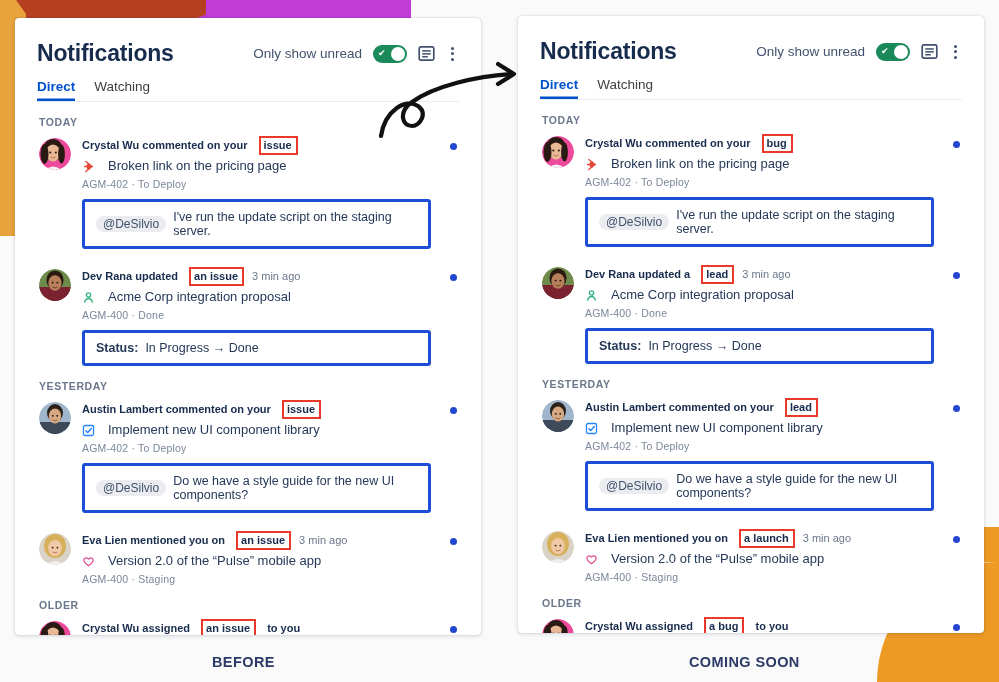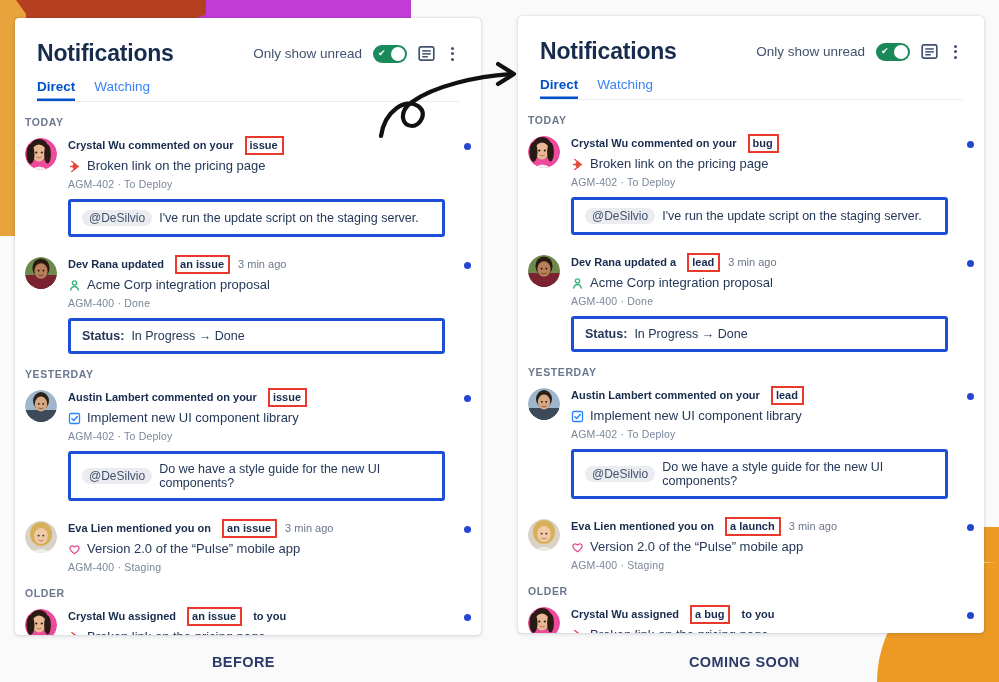--- a/index.html
+++ b/index.html
@@ -32,21 +32,21 @@
   .panel {
     position: absolute;
     background: #ffffff;
     border-radius: 4px;
     box-shadow: 0 1px 4px rgba(9,30,66,0.16), 0 0 1px rgba(9,30,66,0.28);
     overflow: hidden;
   }
   #panel-before { left: 15px; top: 18px; width: 466px; height: 617px; }
   #panel-after  { left: 518px; top: 16px; width: 466px; height: 617px; }
 
-  .panel-inner { padding: 0 10px; }
+  .panel-inner { padding: 0 24px; }
 
   
   .panel-header {
     display: flex; align-items: center; justify-content: space-between;
     padding: 22px 22px 0 22px;
   }
   .panel-title { font-size: 23px; font-weight: 700; color: #172B4D; letter-spacing: -0.2px; }
   .header-actions { display: flex; align-items: center; gap: 11px; }
   .unread-label { font-size: 13.5px; color: #42526E; }
   .toggle {
@@ -57,21 +57,21 @@
     position: absolute; right: 2px; width: 14px; height: 14px;
     border-radius: 50%; background: #fff;
   }
   .toggle .chk { position: absolute; left: 5px; font-size: 9px; color: #fff; line-height: 1; }
   .icon-btn { display: inline-flex; align-items: center; justify-content: center; cursor: pointer; }
   .kebab { display: flex; flex-direction: column; gap: 2.5px; align-items: center; padding: 0 5px; }
   .kebab i { width: 3px; height: 3px; border-radius: 50%; background: #42526E; display: block; }
 
   
   .tabs { display: flex; gap: 19px; padding: 12px 22px 0 22px; position: relative; }
-  .tab { font-size: 13.5px; color: #3b82f6; padding-bottom: 7px; cursor: pointer; }
+  .tab { font-size: 13.5px; color: #404040; padding-bottom: 7px; cursor: pointer; }
   .tab.active { color: #0052CC; font-weight: 700; box-shadow: inset 0 -2.5px 0 #0052CC; }
   .tab-rule { height: 1px; background: #EBECF0; margin: 0 22px; }
 
   
   .section-label {
     font-size: 10.5px; letter-spacing: 0.6px; color: #6B778C;
     font-weight: 600; padding: 14px 0 6px 0;
   }
 
   
@@ -88,21 +88,21 @@
     line-height: 17px;
   }
   .notif-line1 .plain { font-weight: 700; white-space: pre; }
   .notif-line1 .time { font-weight: 400; color: #6B778C; white-space: pre; }
   .hl {
     border: 2px solid #E8392B; padding: 1px 4px 1px 3px;
     display: inline-block; line-height: 13px; margin: 0 8px;
   }
   .notif-line2 {
     font-size: 13px; color: #253858; margin-top: 3px;
-    display: flex; align-items: center; gap: 6px; line-height: 16px;
+    display: flex; align-items: center; gap: 13px; line-height: 16px;
   }
   .type-icon { flex: 0 0 13px; width: 13px; height: 13px; display: inline-block; }
   .notif-meta { font-size: 10.5px; color: #7A869A; margin-top: 4px; letter-spacing: 0.2px; }
   .bubble {
     margin-top: 9px; border: 3px solid #1d4ed8; border-radius: 3px;
     padding: 8px 11px; font-size: 12.5px; color: #253858;
     display: flex; align-items: center; gap: 7px; background: #fff;
   }
   .mention {
     background: #EBECF0; border-radius: 9px; padding: 1px 7px;

